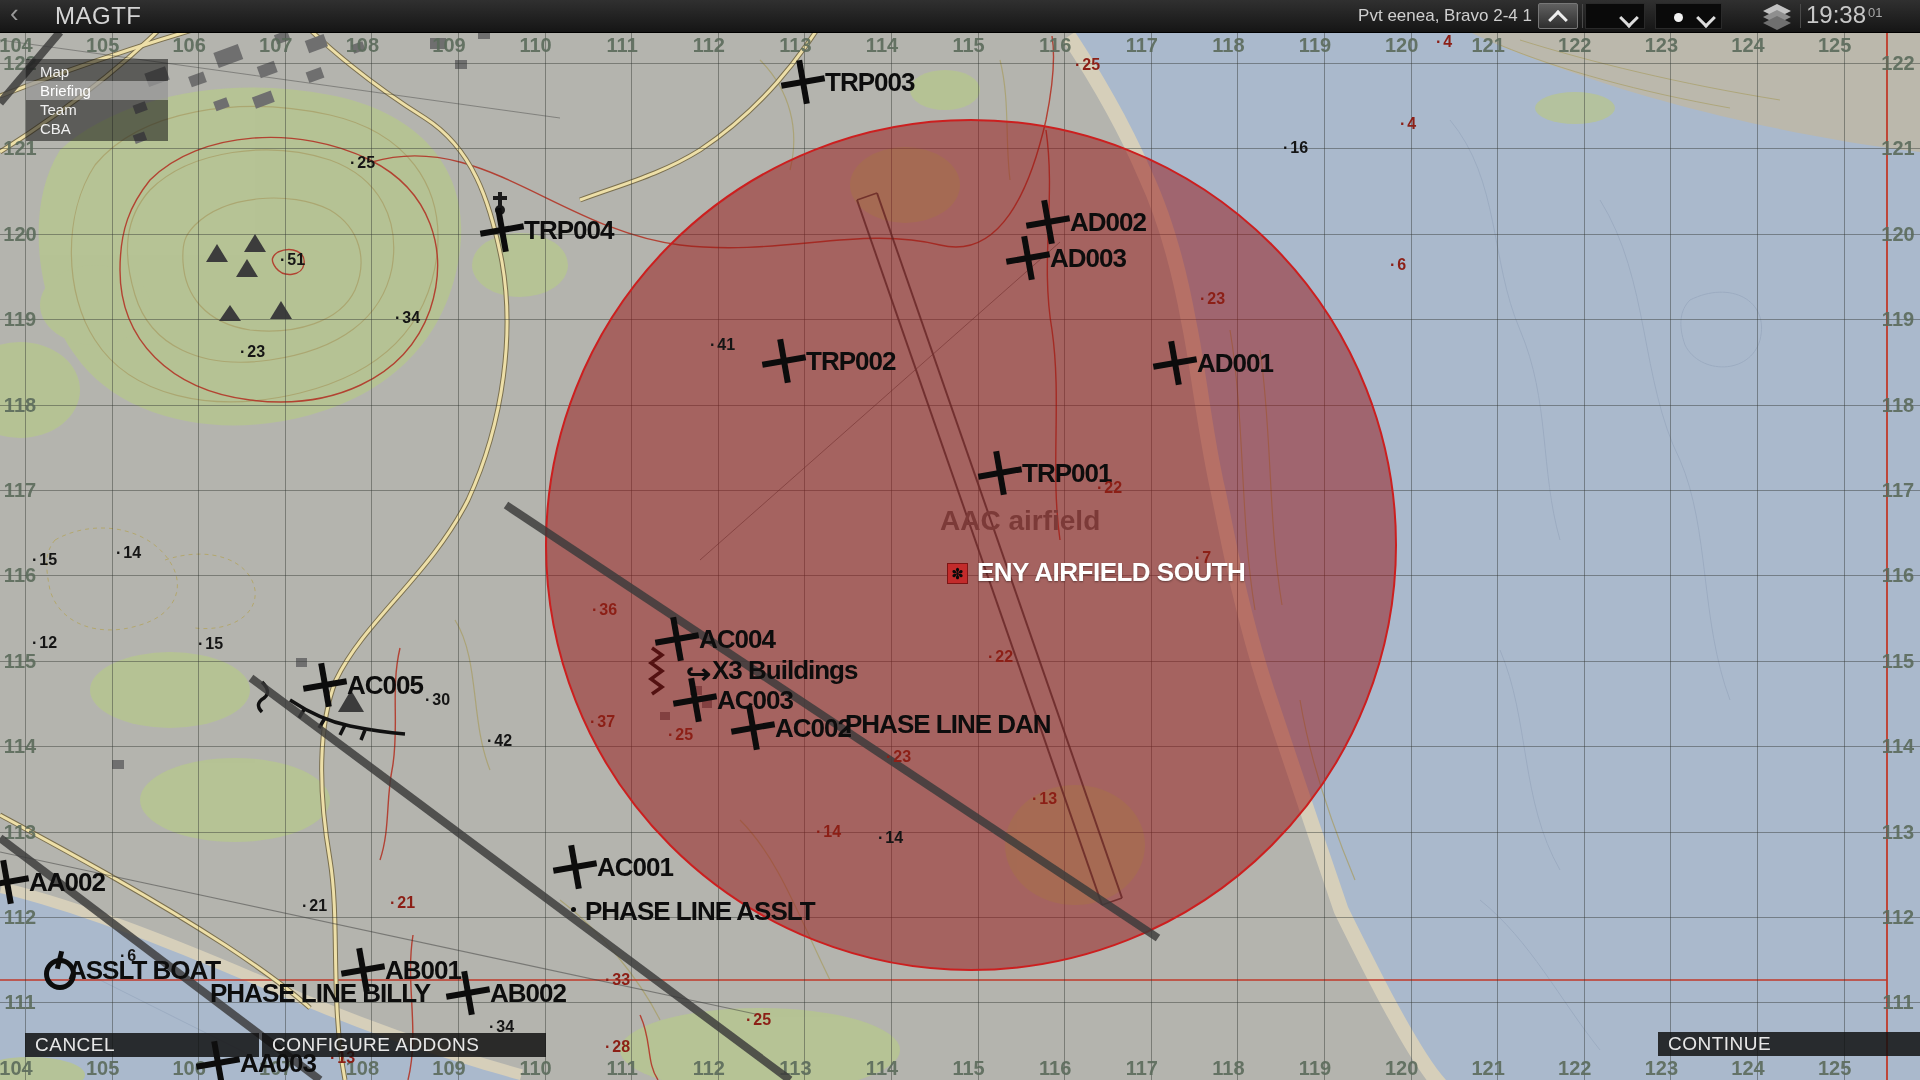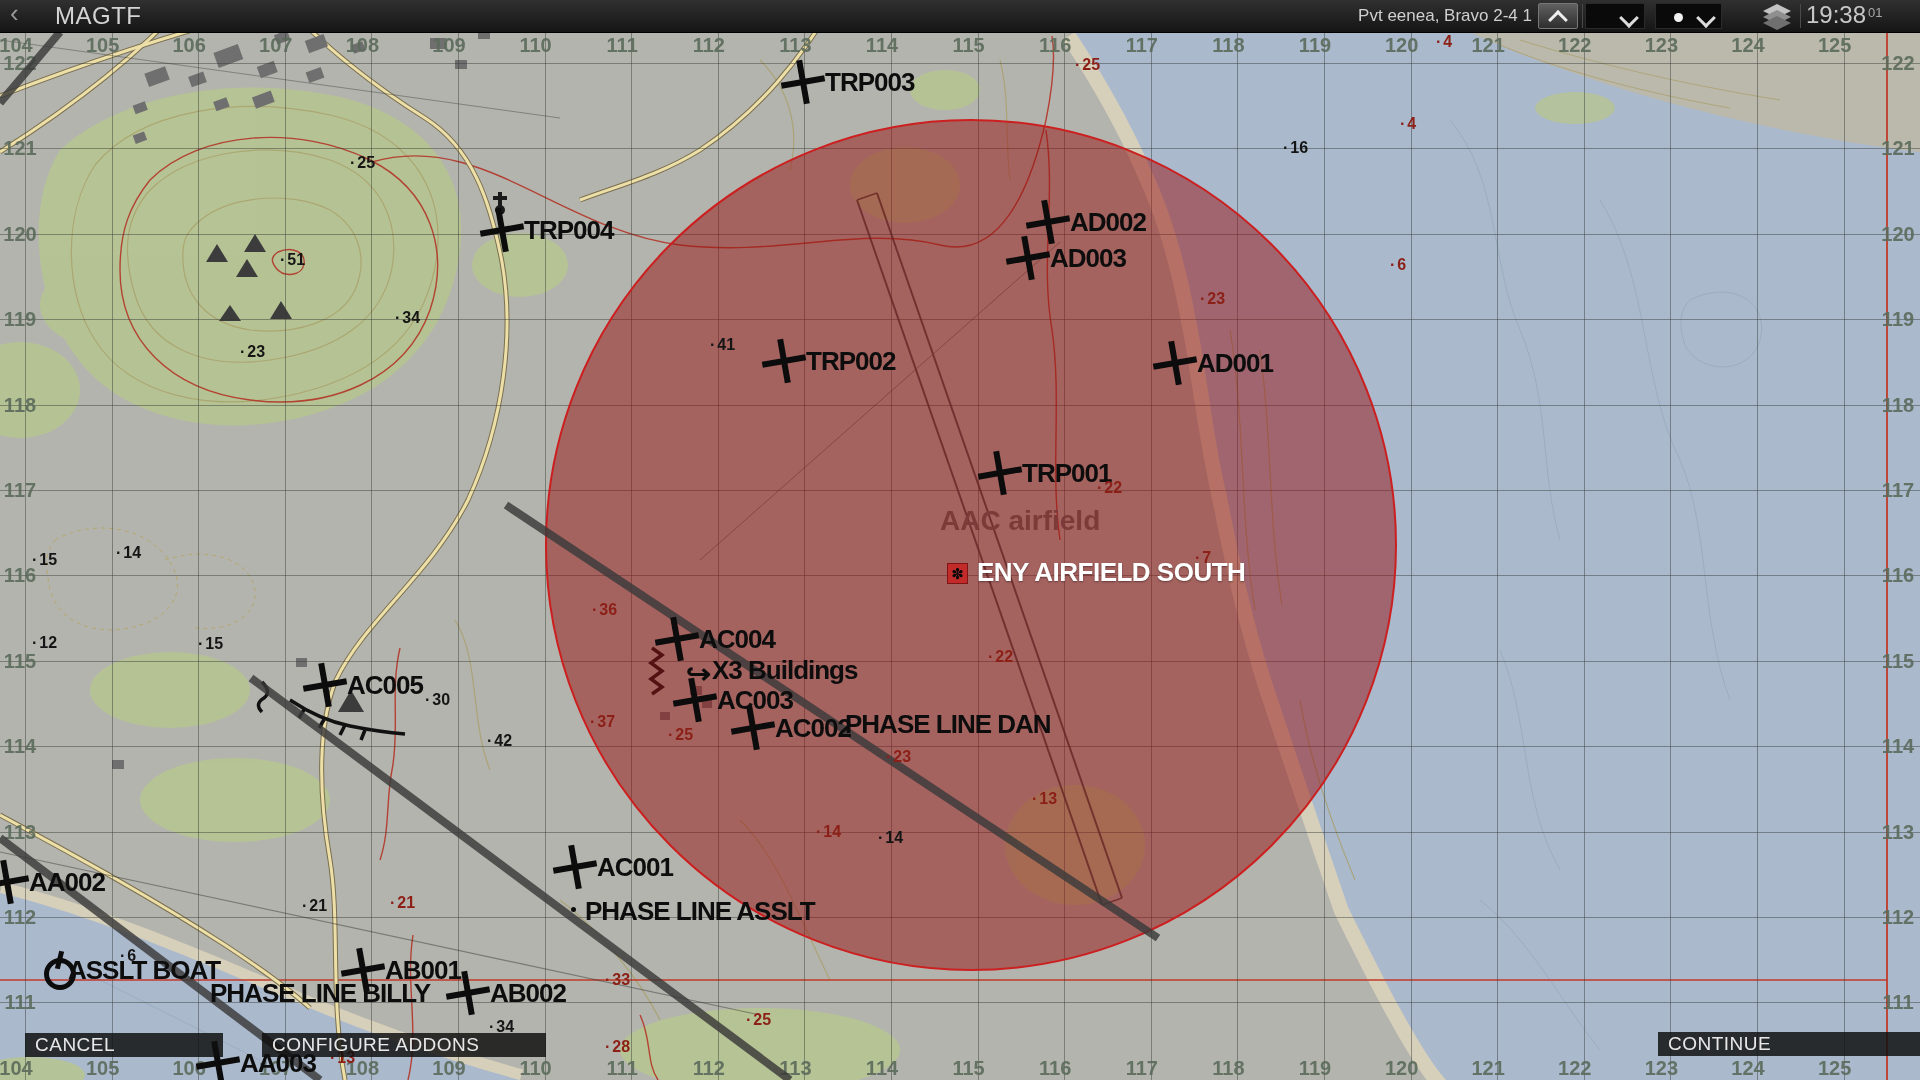--- a/index.html
+++ b/index.html
@@ -57,21 +57,21 @@
   .spot.k{color:#151515;} .spot.r{color:#8c1f16;}
 
   
   #ctxmenu{position:absolute;left:26px;top:59px;width:142px;z-index:10;background:rgba(20,20,20,.55);padding:3px 0;}
   .mi{height:19px;line-height:19px;padding-left:14px;font-size:15px;color:#efefef;}
   .mi.sel{background:rgba(235,235,235,.45);color:#fff;}
 
   
   .fbtn{position:absolute;height:24px;line-height:24px;background:rgba(16,16,16,.84);color:#e8e8e8;
     font-size:19px;padding-left:10px;z-index:10;box-sizing:border-box;letter-spacing:.5px;}
-  #btn-cancel{left:25px;top:1033px;width:198px;}
+  #btn-cancel{left:25px;top:1033px;width:234px;}
   #btn-config{left:262px;top:1033px;width:284px;}
   #btn-continue{left:1658px;top:1032px;width:262px;}
   #legendbox{position:absolute;left:1650px;top:988px;width:267px;height:89px;z-index:9;
     background:rgba(208,216,226,.78);border:1px solid #666;box-sizing:border-box;}
   #legendbox .l1{position:absolute;left:10px;top:8px;font-size:17px;font-weight:700;color:#141414;}
   #legendbox .l2{position:absolute;left:10px;top:32px;font-size:17px;font-weight:700;color:#141414;}
   #scalebar{position:absolute;left:8px;top:64px;width:250px;height:11px;border:2px solid #1a1a1a;box-sizing:border-box;}
   #scalebar i{position:absolute;left:50%;top:0;width:2px;height:100%;background:#1a1a1a;}
   #scalelab{position:absolute;left:100px;top:57px;font-size:16px;font-weight:700;color:#111;background:transparent;}
 </style>
@@ -509,20 +509,26 @@
         <div class="spot r" style="left: 1032px; top: 799px;">13</div>
         <div class="spot r" style="left: 816px; top: 832px;">14</div>
         <div class="spot r" style="left: 390px; top: 903px;">21</div>
         <div class="spot r" style="left: 605px; top: 980px; text-align: right;">33</div>
         <div class="spot r" style="left: 605px; top: 1047px;">28</div>
         <div class="spot r" style="left: 330px; top: 1058px;">13</div>
         <div class="spot r" style="left: 746px; top: 1020px;">25</div>
       </div>
   </div>
 
+  <div id="ctxmenu">
+      <div class="mi">Map</div>
+      <div class="mi sel">Briefing</div>
+      <div class="mi">Team</div>
+      <div class="mi">CBA</div>
+    </div>
 
   <div id="btn-cancel" class="fbtn">CANCEL</div>
   <div id="btn-config" class="fbtn">CONFIGURE ADDONS</div>
 
   <div id="btn-continue" class="fbtn">CONTINUE</div>
 
   <div id="topbar">
     <div id="back">‹</div>
     <div id="title">MAGTF</div>
     <div id="player">Pvt eenea, Bravo 2-4 1</div>

